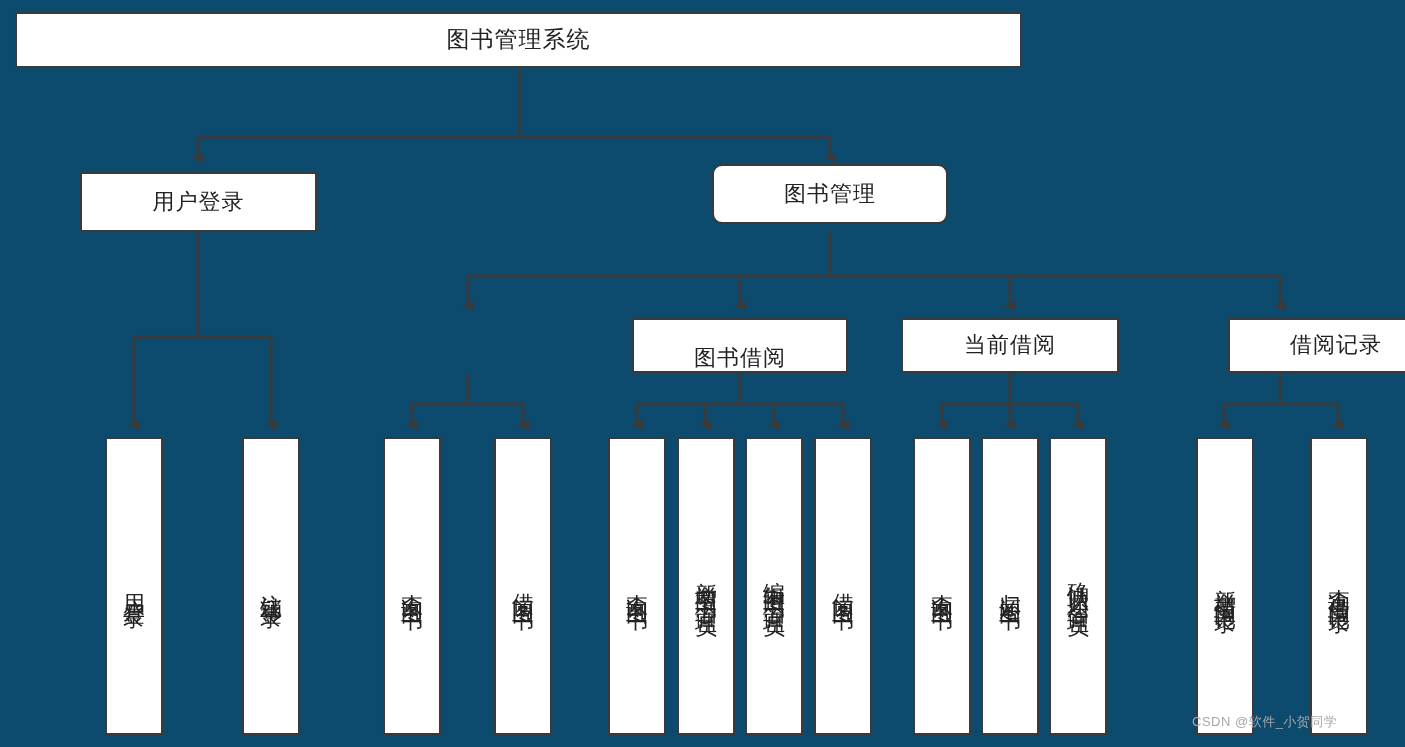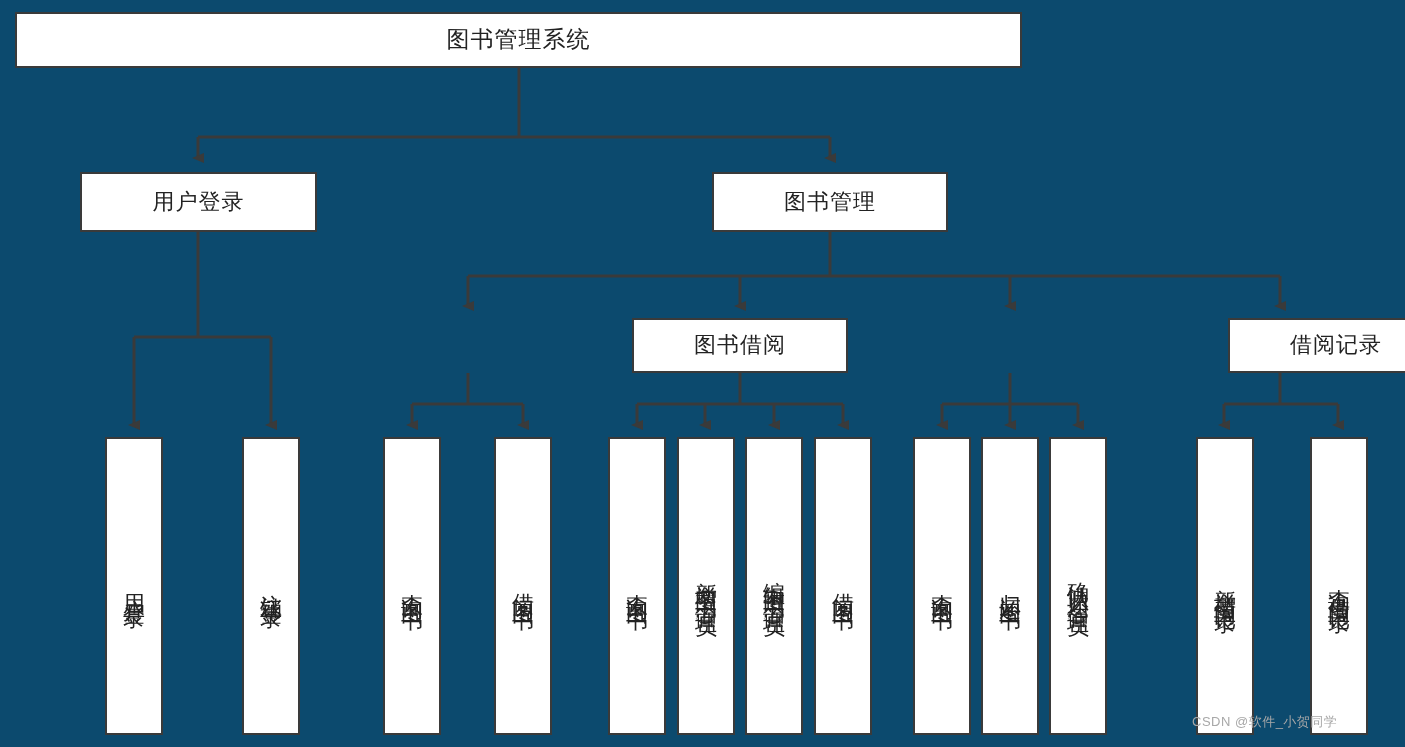--- a/index.html
+++ b/index.html
@@ -121,26 +121,29 @@
     </g>
   </svg>
 
   <div class="node horiz root" style="left:15px; top:12px; width:1007px; height:56px;">
     <span>图书管理系统</span>
   </div>
 
   <div class="node horiz" style="left:80px; top:172px; width:237px; height:60px;">
     <span>用户登录</span>
   </div>
-  <div class="node horiz" style="left:712px; top:172px; width:236px; height:60px;">
+  <div class="node horiz" style="left:712px; top:164px; width:236px; height:60px;border-radius:10px;">
     <span>图书管理</span>
   </div>
 
-  <div class="node horiz" style="left:632px; top:318px; width:216px; height:55px;">
+  <div class="node horiz" style="left:632px; top:318px; width:216px; height:55px;align-items:flex-end;">
     <span>图书借阅</span>
+  </div>
+  <div class="node horiz" style="left:901px; top:318px; width:218px; height:55px;">
+    <span>当前借阅</span>
   </div>
   <div class="node horiz" style="left:1228px; top:318px; width:216px; height:55px;">
     <span>借阅记录</span>
   </div>
 
   <div class="node vert" style="left:105px; top:437px; width:58px; height:298px;">
     <span class="vtext">用户登录</span>
   </div>
   <div class="node vert" style="left:242px; top:437px; width:58px; height:298px;">
     <span class="vtext">注销登录</span>

